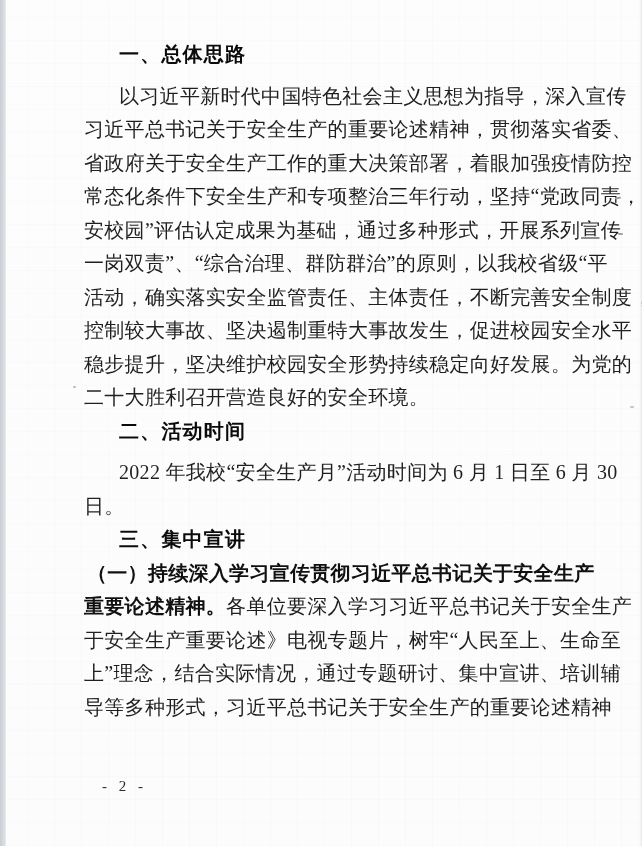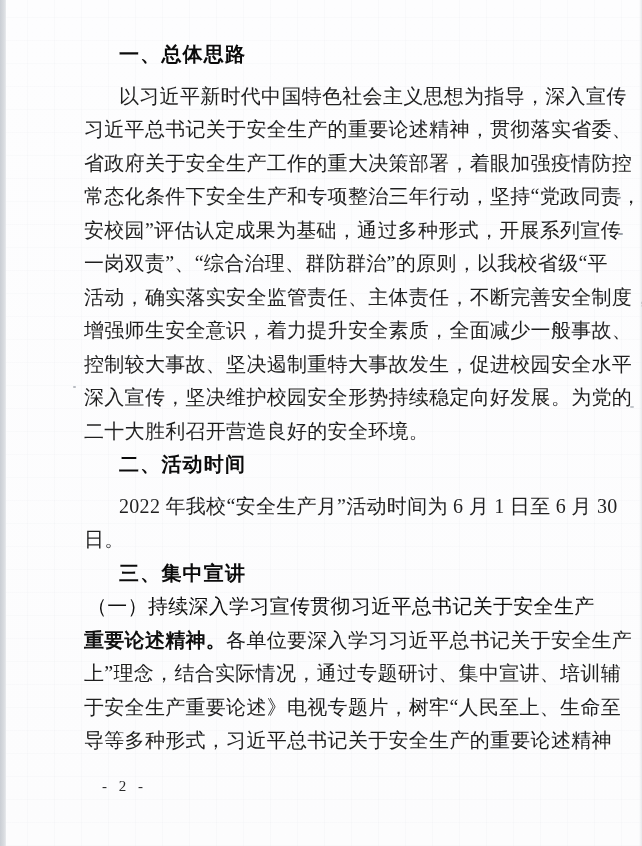--- a/index.html
+++ b/index.html
@@ -28,21 +28,21 @@
     font-size:20px;line-height:33.5px;color:#1f1f1f;
     letter-spacing:0.3px;
   }
   .line{height:33.5px;white-space:nowrap;}
   .h{
     font-family:"Liberation Sans","DejaVu Sans",sans-serif;
     font-weight:bold;color:#0b0b0b;text-indent:35px;letter-spacing:1.2px;
     font-size:20px;
   }
   .ind{text-indent:35px;margin-top:8px;}
-  .sub{font-weight:normal;color:#101010;text-indent:3px;}
+  .sub{font-weight:bold;color:#101010;text-indent:3px;}
   .b{font-weight:bold;color:#101010;margin-top:32px;}
   .page-number{
     position:absolute;left:102px;top:778px;
     font-size:15px;letter-spacing:4px;color:#2a2a2a;
     font-family:"Liberation Serif","DejaVu Serif",serif;
   }
   .speck{position:absolute;background:#9aa0a8;border-radius:1px;}
   .speck.s1{left:615px;top:197px;width:6px;height:2px;transform:rotate(-8deg);}
   .speck.s2{left:618px;top:233px;width:5px;height:2px;}
   .speck.s3{left:73px;top:386px;width:3px;height:2px;opacity:.7;}
@@ -55,32 +55,31 @@
 <div class="scan-page">
   <div class="textcol">
     <div class="line h">一、总体思路</div>
     <div class="line ind">以习近平新时代中国特色社会主义思想为指导，深入宣传</div>
     <div class="line">习近平总书记关于安全生产的重要论述精神，贯彻落实省委、</div>
     <div class="line">省政府关于安全生产工作的重大决策部署，着眼加强疫情防控</div>
     <div class="line">常态化条件下安全生产和专项整治三年行动，坚持“党政同责，</div>
     <div class="line">安校园”评估认定成果为基础，通过多种形式，开展系列宣传</div>
     <div class="line">一岗双责”、“综合治理、群防群治”的原则，以我校省级“平</div>
     <div class="line">活动，确实落实安全监管责任、主体责任，不断完善安全制度，</div>
-    <div class="line">增强师生安全意识，着力提升安全素质，全面减少一般事故、</div>
     <div class="line">控制较大事故、坚决遏制重特大事故发生，促进校园安全水平</div>
-    <div class="line">深入宣传，坚决维护校园安全形势持续稳定向好发展。为党的</div>
+    <div class="line">稳步提升，坚决维护校园安全形势持续稳定向好发展。为党的</div>
     <div class="line">二十大胜利召开营造良好的安全环境。</div>
     <div class="line h">二、活动时间</div>
     <div class="line ind">2022 年我校“安全生产月”活动时间为 6 月 1 日至 6 月 30</div>
     <div class="line">日。</div>
     <div class="line h">三、集中宣讲</div>
     <div class="line sub">（一）持续深入学习宣传贯彻习近平总书记关于安全生产</div>
     <div class="line"><span class="b">重要论述精神。</span><span>各单位要深入学习习近平总书记关于安全生产</span></div>
+    <div class="line">于安全生产重要论述》电视专题片，树牢“人民至上、生命至</div>
     <div class="line">上”理念，结合实际情况，通过专题研讨、集中宣讲、培训辅</div>
-    <div class="line">于安全生产重要论述》电视专题片，树牢“人民至上、生命至</div>
     <div class="line">导等多种形式，习近平总书记关于安全生产的重要论述精神</div>
   </div>
 
   <div class="page-number">- 2 -</div>
 
   <div class="speck s1"></div>
   <div class="speck s2"></div>
   <div class="speck s3"></div>
   <div class="speck s4"></div>
   <div class="speck s5"></div>

